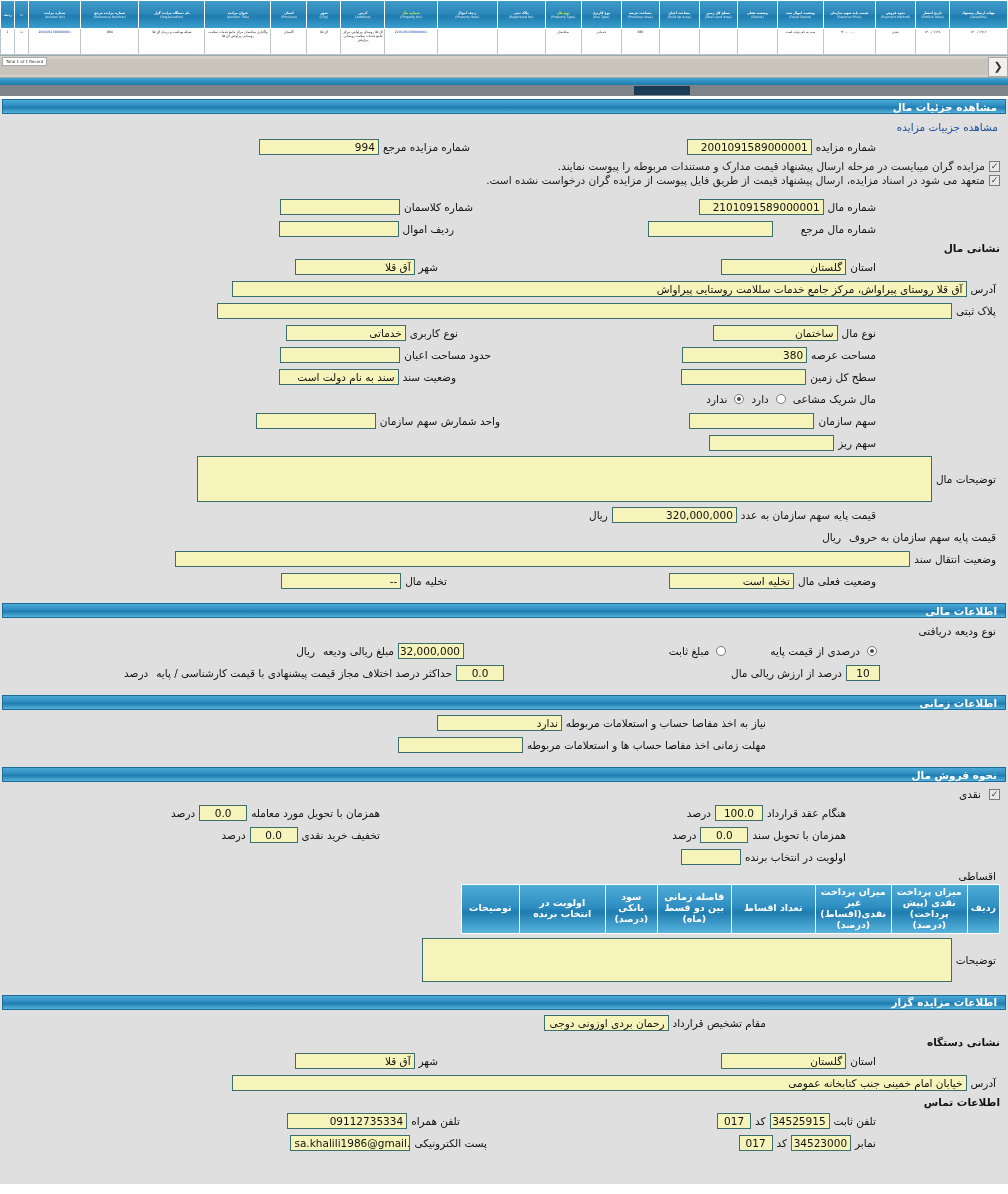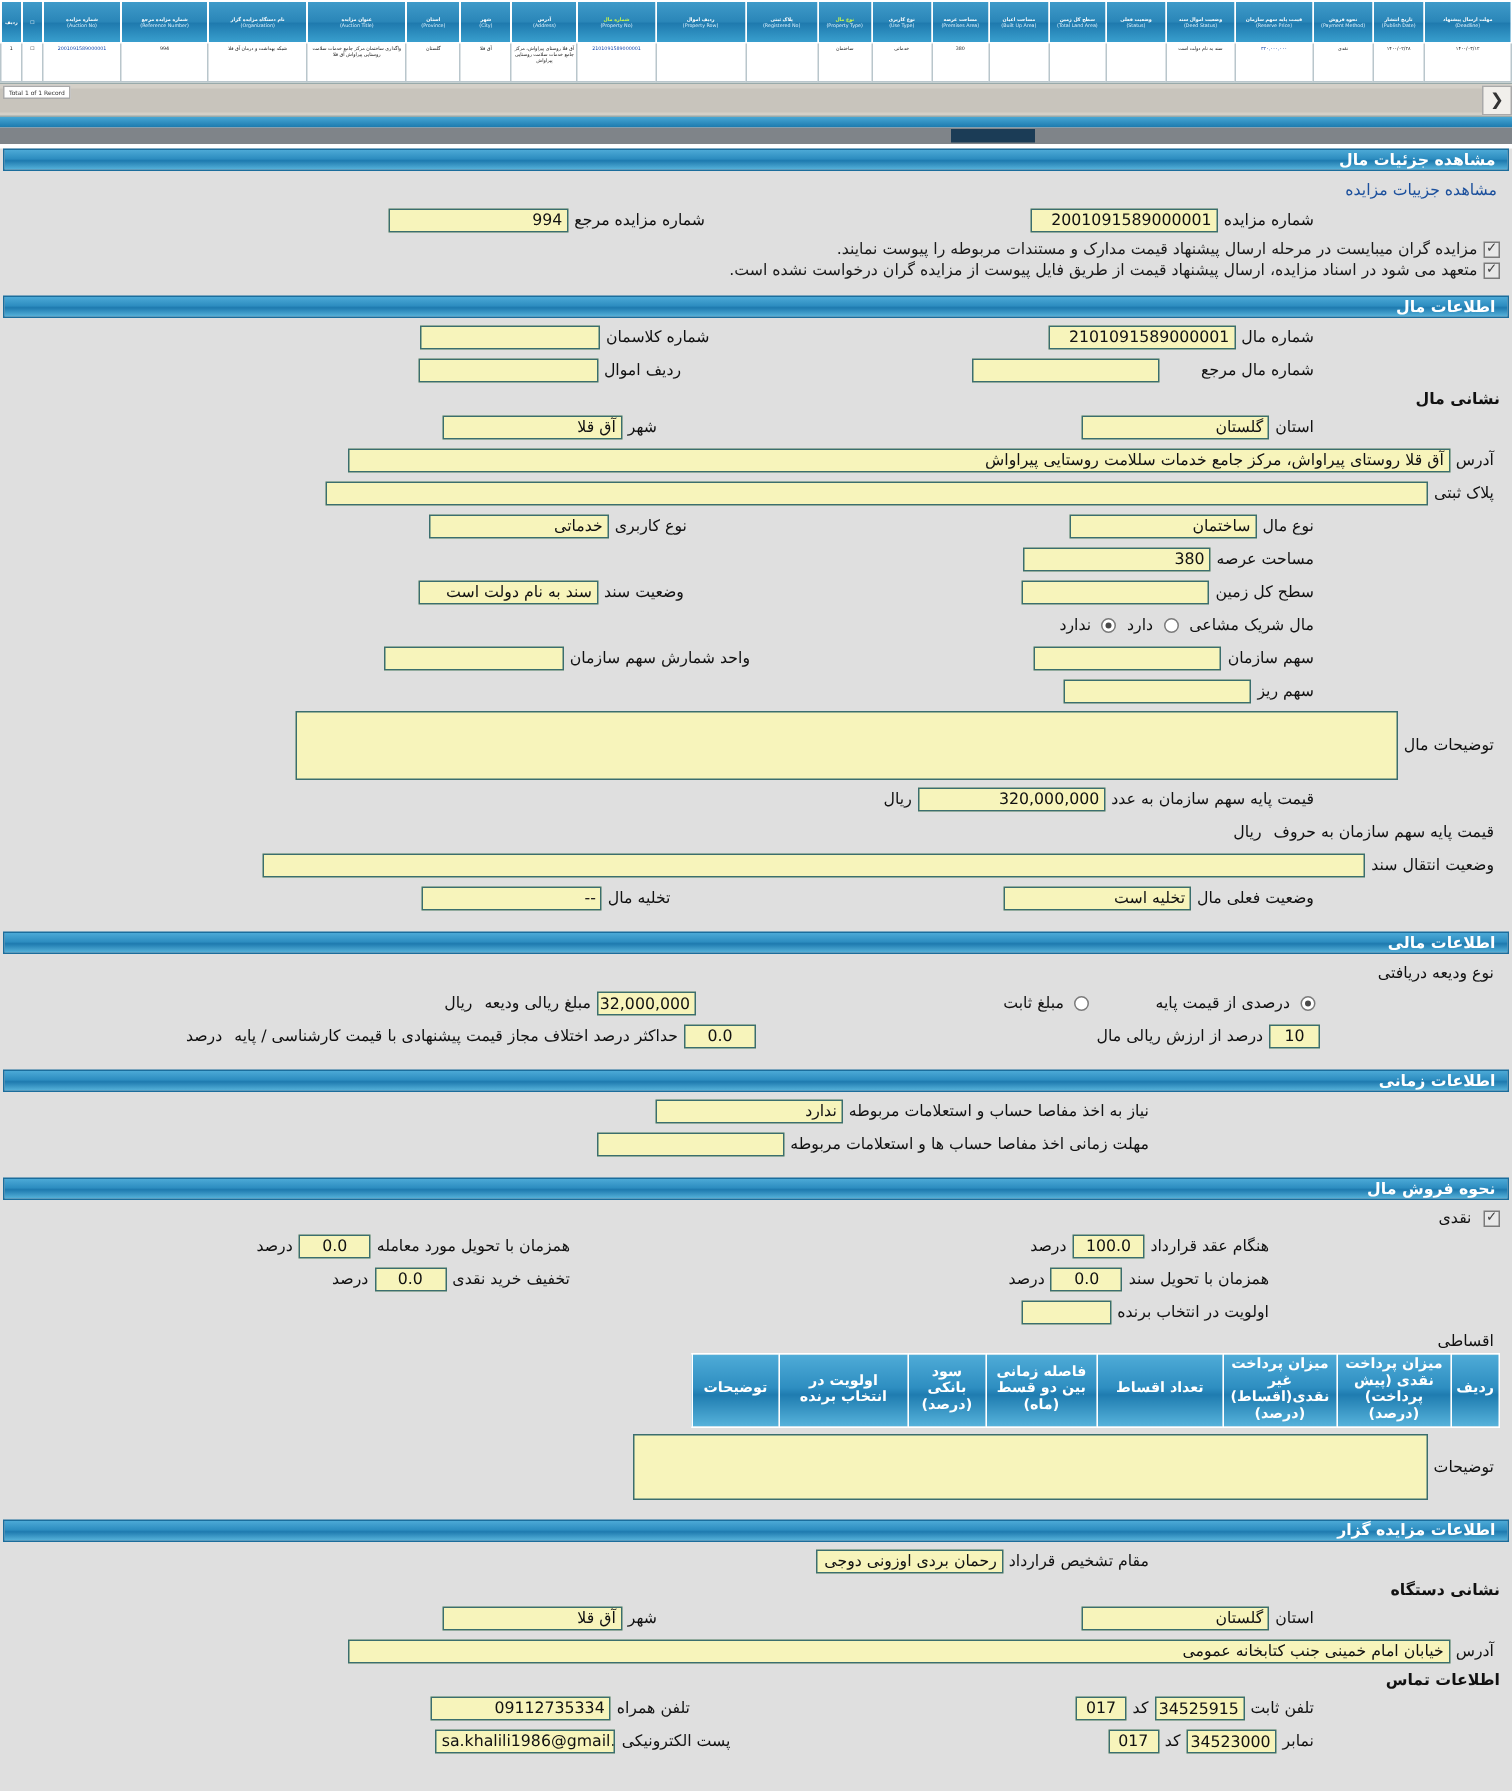--- a/index.html
+++ b/index.html
@@ -346,21 +346,20 @@
       <div class="chkline">
         <span class="chkbox">✓</span>
         <span>مزایده گران میبایست در مرحله ارسال پیشنهاد قیمت مدارک و مستندات مربوطه را پیوست نمایند.</span>
       </div>
       <div class="chkline">
         <span class="chkbox">✓</span>
         <span>متعهد می شود در اسناد مزایده، ارسال پیشنهاد قیمت از طریق فایل پیوست از مزایده گران درخواست نشده است.</span>
       </div>
     </div>
 
-    <div class="sec-head">اطلاعات مال</div>
     <div class="sec-body">
 
       <div class="row">
         <div class="half" style="padding-right:120px;">
           <span class="lbl">شماره مال</span>
           <span class="fld w125">2101091589000001</span>
         </div>
         <div class="half" style="padding-right:27px;">
           <span class="lbl">شماره کلاسمان</span>
           <span class="fld w120"></span>
@@ -409,20 +408,24 @@
         <div class="half" style="padding-right:42px;">
           <span class="lbl">نوع کاربری</span>
           <span class="fld w120">خدماتی</span>
         </div>
       </div>
 
       <div class="row">
         <div class="half" style="padding-right:120px;">
           <span class="lbl">مساحت عرصه</span>
           <span class="fld w125">380</span>
+        </div>
+        <div class="half" style="padding-right:9px;">
+          <span class="lbl">حدود مساحت اعیان</span>
+          <span class="fld w120"></span>
         </div>
       </div>
 
       <div class="row">
         <div class="half" style="padding-right:120px;">
           <span class="lbl">سطح کل زمین</span>
           <span class="fld w125"></span>
         </div>
         <div class="half" style="padding-right:44px;">
           <span class="lbl">وضعیت سند</span>

